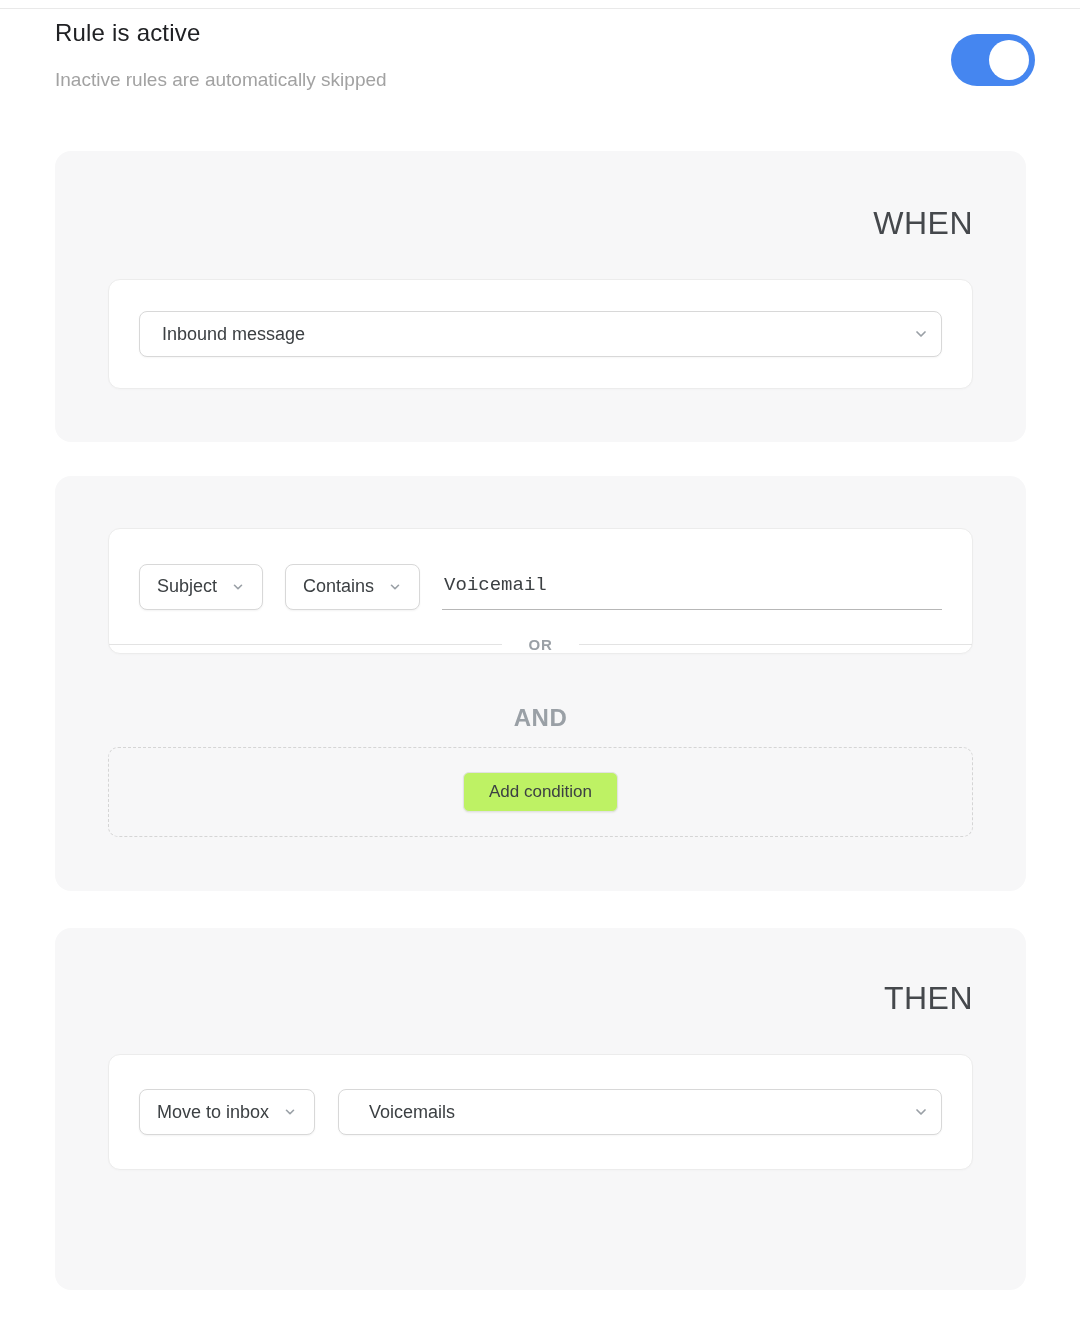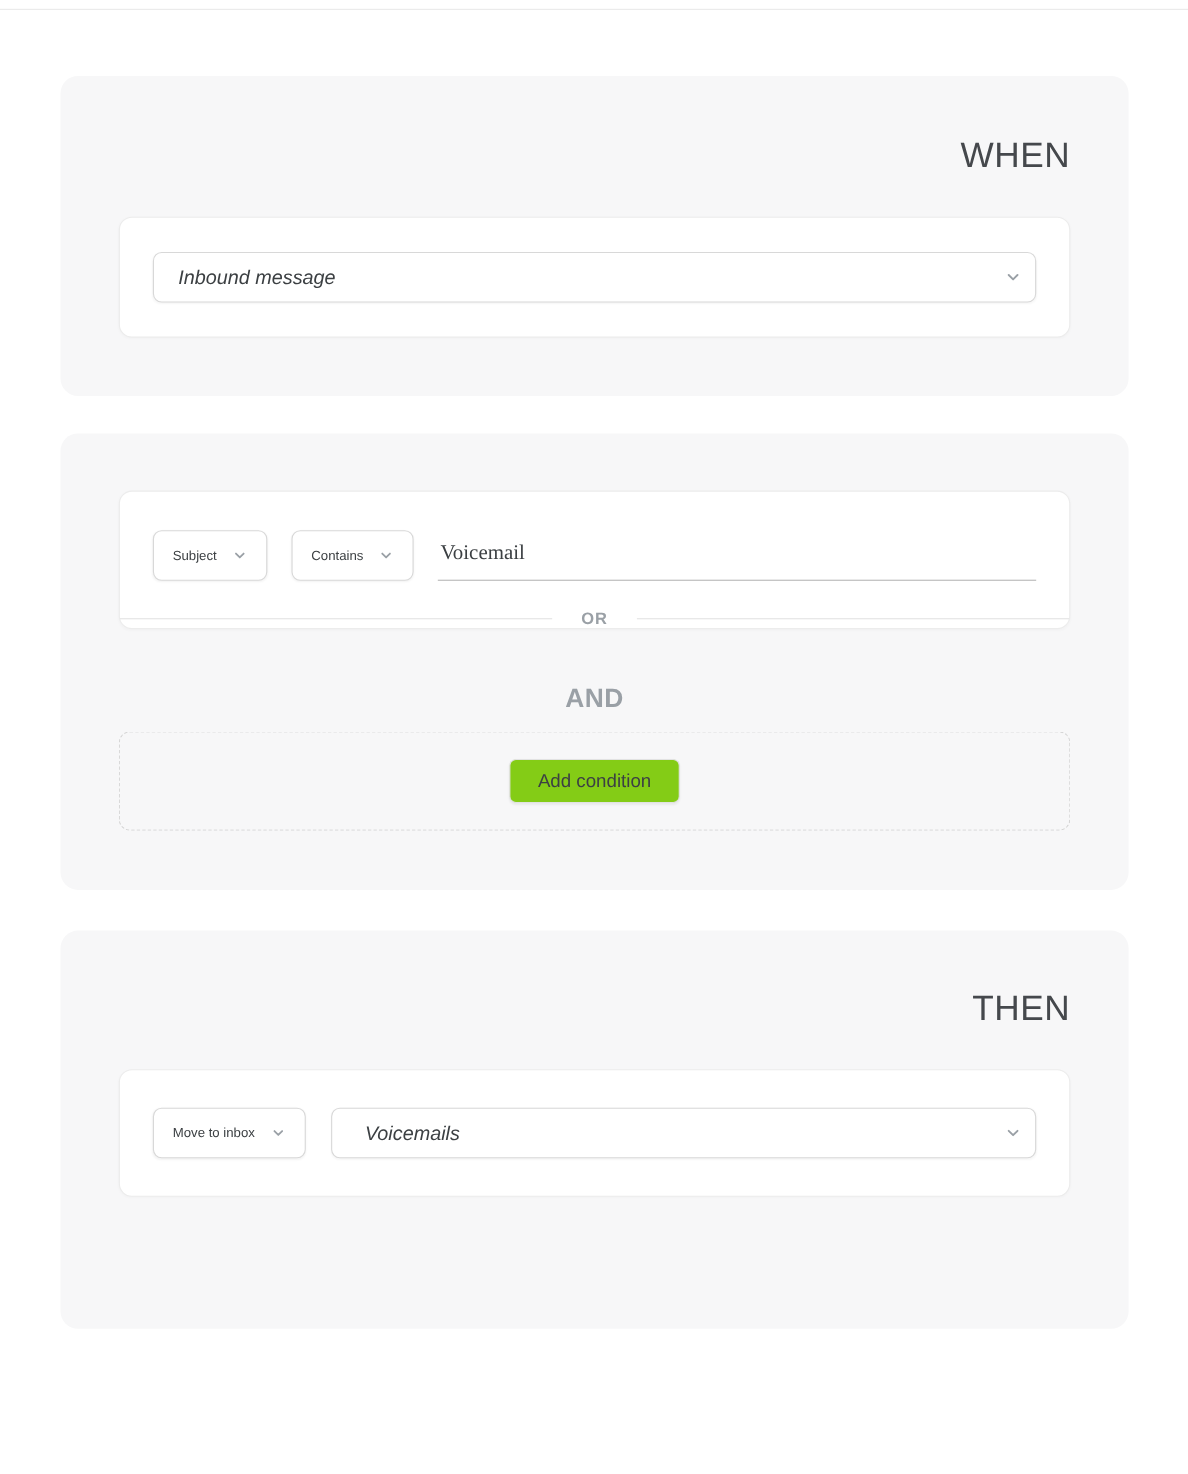--- a/index.html
+++ b/index.html
@@ -25,53 +25,62 @@
   .block.then{margin-top:37px;padding:52px 53px 120px;}
   .block-heading{margin:0 0 37px;text-align:right;font-size:32px;font-weight:400;
     color:#45484c;letter-spacing:.5px;}
   
   .card{background:#ffffff;border:1px solid #ececec;border-radius:12px;
     box-shadow:0 1px 2px rgba(0,0,0,.02);}
   .card.pad{padding:31px 30px;}
   
   .select{display:flex;align-items:center;justify-content:space-between;
     height:46px;background:#fff;border:1px solid #d8d8d8;border-radius:8px;
-    padding:0 12px 0 22px;box-shadow:0 1px 2px rgba(0,0,0,.04);cursor:pointer;box-sizing:border-box;font-style:italic;}
+    padding:0 12px 0 22px;box-shadow:0 1px 2px rgba(0,0,0,.04);cursor:pointer;box-sizing:border-box;}
   .select .select-value{font-size:18px;color:#3c4043;}
   .ctrl-btn{display:inline-flex;align-items:center;gap:14px;height:46px;
     background:#fff;border:1px solid #d8d8d8;border-radius:8px;padding:0 17px;
-    font-family:inherit;font-size:12px;color:#3c4043;cursor:pointer;
+    font-family:inherit;font-size:18px;color:#3c4043;cursor:pointer;
     box-shadow:0 1px 2px rgba(0,0,0,.05);box-sizing:border-box;white-space:nowrap;}
   .chev{display:inline-flex;line-height:0;}
   .cond-row{display:flex;align-items:center;gap:22px;padding:34px 30px 26px;}
   .underline-input{flex:1;min-width:0;height:44px;border:none;
     border-bottom:1px solid #b7b7b7;background:transparent;outline:none;
-    font-family:Liberation Serif, serif;font-size:19px;color:#3c4043;padding:0 2px 2px;}
+    font-family:Liberation Mono, monospace;font-size:19px;color:#3c4043;padding:0 2px 2px;}
   .or-divider{display:flex;align-items:center;}
   .or-divider .line{flex:1;border-top:1px solid #e3e3e3;}
   .or-label{margin:0 26px;font-size:15px;font-weight:700;color:#9aa0a6;letter-spacing:.8px;}
   .addcond-row{padding:23px 30px 31px;}
   .add-link{font-size:17px;font-weight:700;color:#2f7cf6;text-decoration:none;cursor:pointer;}
   .and-label{margin:50px 0 15px;text-align:center;font-size:24px;font-weight:700;
     color:#9aa0a6;letter-spacing:.5px;}
   .dashed-box{height:90px;border:1px dashed #d5d5d5;border-radius:10px;
     display:flex;align-items:center;justify-content:center;box-sizing:border-box;}
-  .white-btn{background:#84cc16;border:1px solid #e2e2e2;border-radius:6px;
+  .white-btn{background:#bef264;border:1px solid #e2e2e2;border-radius:6px;
     padding:9px 25px;font-family:inherit;font-size:17px;color:#3c4043;cursor:pointer;
     box-shadow:0 1px 2px rgba(0,0,0,.06);}
   .then-row{display:flex;gap:23px;padding:34px 30px;}
   .select.grow{flex:1;padding-left:30px;}
 </style>
 </head>
 <body>
 
 <div>
 
   <div class="top-divider"></div>
 
+  <header class="header">
+    <div>
+      <h1>Rule is active</h1>
+      <p>Inactive rules are automatically skipped</p>
+    </div>
+    <div class="toggle" role="switch" aria-checked="true">
+      <div class="knob"></div>
+    </div>
+  </header>
 
   <section class="block when">
     <h2 class="block-heading">WHEN</h2>
     <div class="card pad">
       <div class="select">
         <span class="select-value">Inbound message</span>
         <span class="chev">
           <svg width="16" height="16" viewBox="0 0 24 24">
               <path d="M6 9l6 6 6-6" fill="none" stroke="#9aa0a6" stroke-width="2.6" stroke-linecap="round" stroke-linejoin="round"></path>
             </svg>

